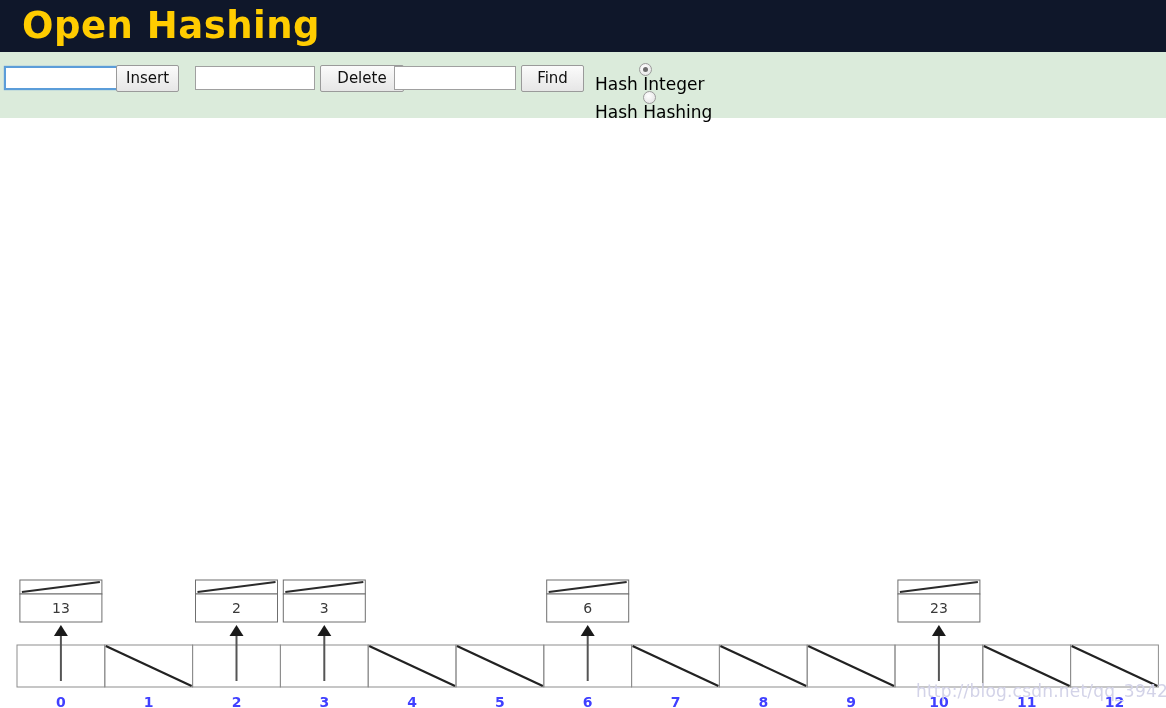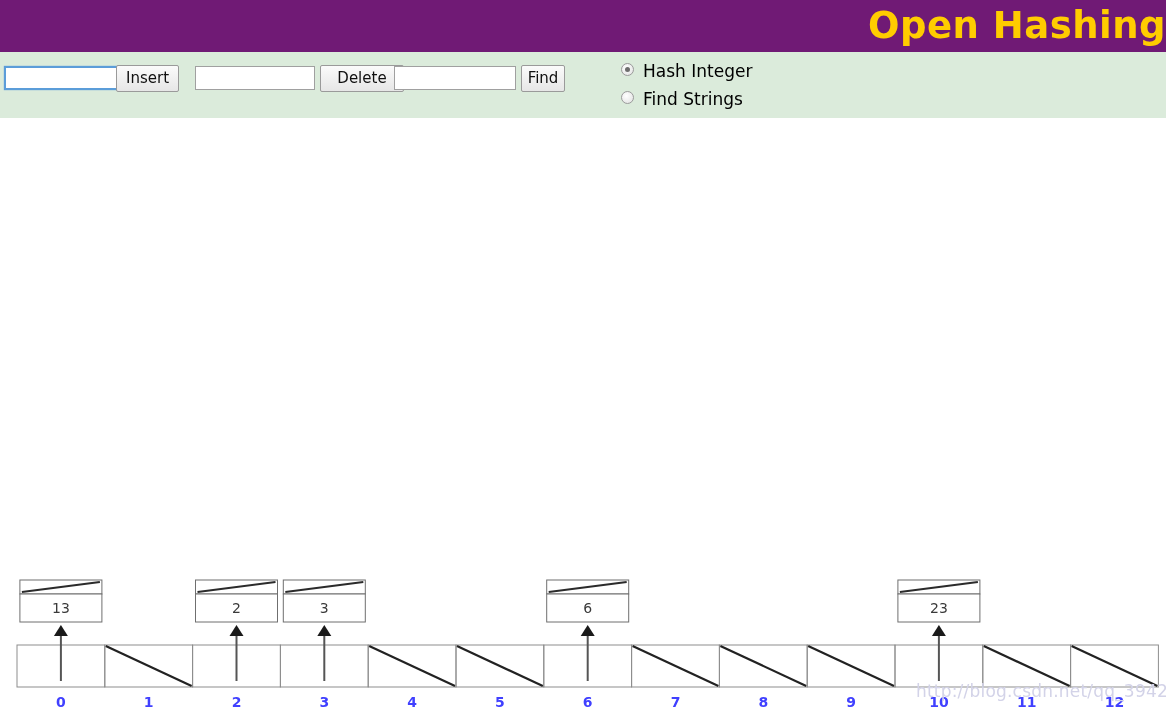--- a/index.html
+++ b/index.html
@@ -73,22 +73,23 @@
     cursor: pointer;
     padding: 0;
     line-height: 25px;
     text-align: center;
   }
 
   
   .radio-row {
     position: absolute;
     display: flex;
-    align-items: flex-start;
-    left: 621px;
+    align-items: center;
+    left: 586px;
+    flex-direction: column;
   }
   #radio-row-integer { top: 63px; }
   #radio-row-strings { top: 91px; }
   .radio-mark {
     width: 13px;
     height: 13px;
     border-radius: 50%;
     border: 1px solid #9b9b9b;
     background: radial-gradient(circle at 40% 35%, #ffffff 0%, #e9e9e9 70%, #dcdcdc 100%);
     box-sizing: border-box;
@@ -143,42 +144,42 @@
     font-size: 17px;
     color: #d3d3e8;
     white-space: nowrap;
     pointer-events: none;
     letter-spacing: 0.2px;
   }
 </style>
 </head>
 <body>
 
-<div id="app-header" style="background: #701a75; justify-content: flex-end;">
+<div id="app-header" style="background: #0f172a;">
   <div id="app-title" style="color: rgb(255, 204, 0);">Open Hashing</div>
 </div>
 
 <div id="toolbar" style="background: rgb(219, 235, 219);"></div>
 
 <input class="ctl-input focused" id="insert-input" type="text" placeholder="" style="left: 4px; width: 120px;">
 <button class="ctl-button" id="insert-button" style="left: 116px; width: 63px;">Insert</button>
 
 <input class="ctl-input" id="delete-input" type="text" placeholder="" style="left: 195px; width: 120px;">
 <button class="ctl-button" id="delete-button" style="left: 320px; width: 84px;">Delete</button>
 
 <input class="ctl-input" id="find-input" type="text" placeholder="" style="left: 394px; width: 122px;">
-<button class="ctl-button" id="find-button" style="left: 521px; width: 44px;">Find</button>
+<button class="ctl-button" id="find-button" style="left: 521px; width: 63px;">Find</button>
 
 <div class="radio-row" id="radio-row-integer">
   <span class="radio-mark checked"></span>
   <span class="radio-label">Hash Integer</span>
 </div>
 <div class="radio-row" id="radio-row-strings">
   <span class="radio-mark"></span>
-  <span class="radio-label">Find Strings</span>
+  <span class="radio-label">Hash Hashing</span>
 </div>
 
 <div id="viz-canvas">
   <svg id="viz-svg" width="1166" height="590" viewBox="0 0 1166 590" xmlns="http://www.w3.org/2000/svg">
     <g id="g-cells">
         <rect x="17" y="513" width="87.8" height="42" class="tbl-line"></rect>
         <rect x="104.8" y="513" width="87.8" height="42" class="tbl-line"></rect>
         <line x1="105.8" y1="514" x2="191.6" y2="554" class="null-slash"></line>
         <rect x="192.6" y="513" width="87.8" height="42" class="tbl-line"></rect>
         <rect x="280.4" y="513" width="87.8" height="42" class="tbl-line"></rect>

